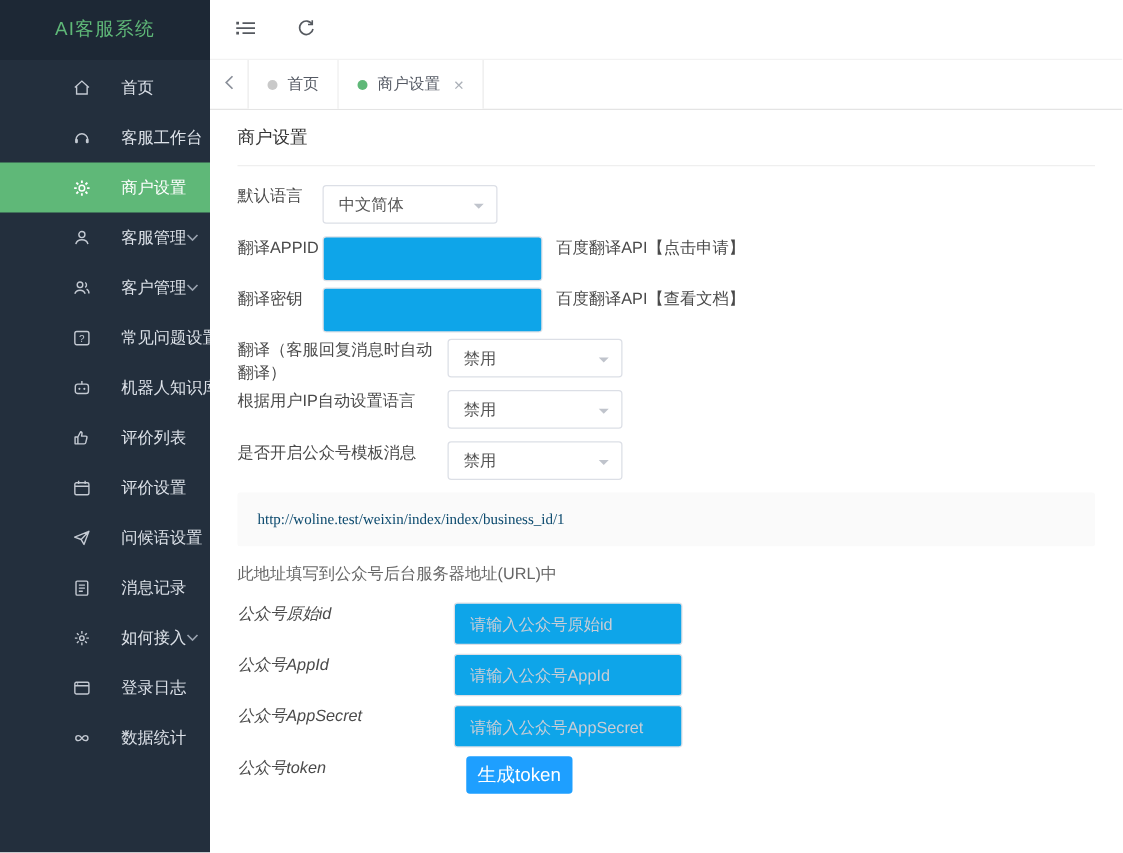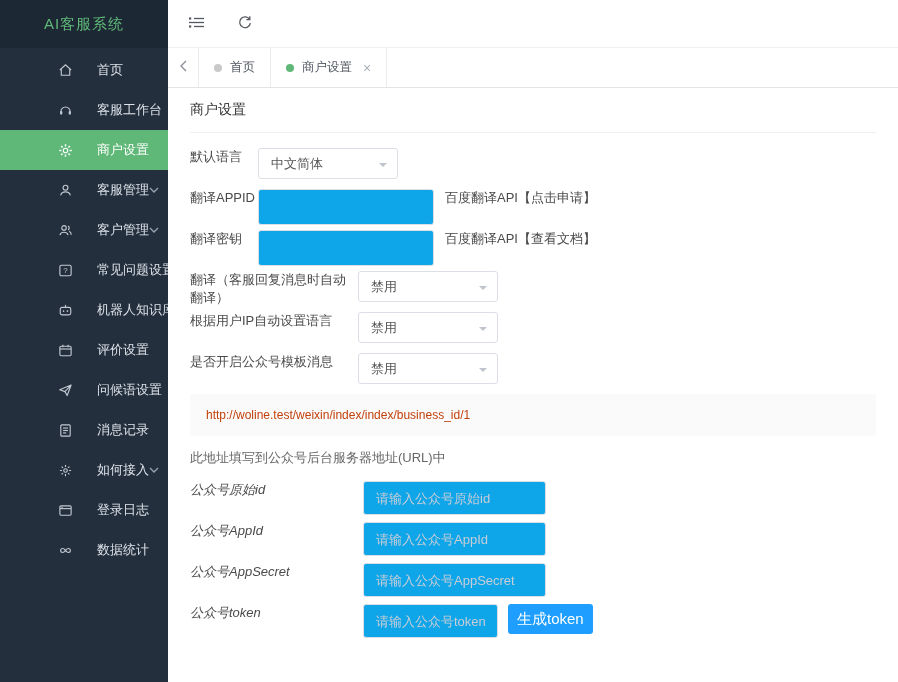--- a/index.html
+++ b/index.html
@@ -45,22 +45,22 @@
   .caret { width:0; height:0; border:4.5px solid transparent; border-top-color:#C0C4CC; margin-top:6px; }
 
   .tinput { height:34px; border:1px solid #DCDFE6; border-radius:3px; padding:0 12px; font-size:13px; color:#333;
             outline:none; font-family:inherit; background:#0ea5e9; }
   .tinput::placeholder { color:#C8CDD6; }
   .w176{width:176px;height:36px;} .w183{width:183px;} .w135{width:135px;}
 
   .hint { margin-left:11px; color:#4A4A4A; cursor:pointer; }
 
   .server-h { font-size:15px; font-weight:normal; color:#333; margin:13px 0 12px; }
-  .codeblock { background:#FAFAFA; padding:14px 16px; font-family:Liberation Sans, sans-serif;
-               font-size:12px; color:#c2410c; border-radius:2px; }
+  .codeblock { background:#FAFAFA; padding:14px 16px; font-family:Liberation Serif, serif;
+               font-size:12px; color:#0c4a6e; border-radius:2px; }
   .server-note { color:#666; margin:13px 0 14px; }
 
   .gen-btn { height:30px; margin-left:10px; background:#1E9FFF; color:#fff; border:none; border-radius:3px;
              font-size:15px; padding:0 9px; cursor:pointer; font-family:inherit; }
 </style>
 </head>
 <body>
 
 <aside class="sidebar">
   <div class="logo">AI客服系统</div>
@@ -152,20 +152,28 @@
             <rect x="2.4" y="4.6" width="11.2" height="8" rx="2"></rect>
             <line x1="8" y1="2" x2="8" y2="4.6"></line>
             <circle cx="5.9" cy="8.6" r=".9" fill="currentColor" stroke="none"></circle>
             <circle cx="10.1" cy="8.6" r=".9" fill="currentColor" stroke="none"></circle>
           </svg>
         </span>
       <span class="mlabel">机器人知识库</span>
     </li>
 
 
+    <li class="menu-item">
+      <span class="micon">
+          <svg width="15" height="15" viewBox="0 0 16 16">
+            <path d="M4.6 7 L6.9 2.6 q1.5 .3 1.2 1.8 l-.4 1.9 h3.5 q1.4 0 1.1 1.4 l-1 4.2 q-.2 1 -1.3 1 H4.6 M4.6 7 H2.2 v5.9 h2.4 Z" stroke-linejoin="round"></path>
+          </svg>
+        </span>
+      <span class="mlabel">评价列表</span>
+    </li>
 
     <li class="menu-item">
       <span class="micon">
           <svg width="15" height="15" viewBox="0 0 16 16">
             <rect x="2" y="3.4" width="12" height="10.2" rx="1.3"></rect>
             <line x1="2" y1="6.4" x2="14" y2="6.4"></line>
             <line x1="5.2" y1="1.8" x2="5.2" y2="4.4"></line>
             <line x1="10.8" y1="1.8" x2="10.8" y2="4.4"></line>
           </svg>
         </span>
@@ -328,18 +336,17 @@
       <input class="tinput w183" placeholder="请输入公众号AppId" style="">
     </div>
 
     <div class="frow">
       <span class="flabel lw-c">公众号AppSecret</span>
       <input class="tinput w183" placeholder="请输入公众号AppSecret" style="">
     </div>
 
     <div class="frow">
       <span class="flabel lw-c">公众号token</span>
-      <input class="tinput w135" placeholder="请输入公众号token" style="">
       <button class="gen-btn">生成token</button>
     </div>
 
   </div>
 </div>
 
 </body></html>

